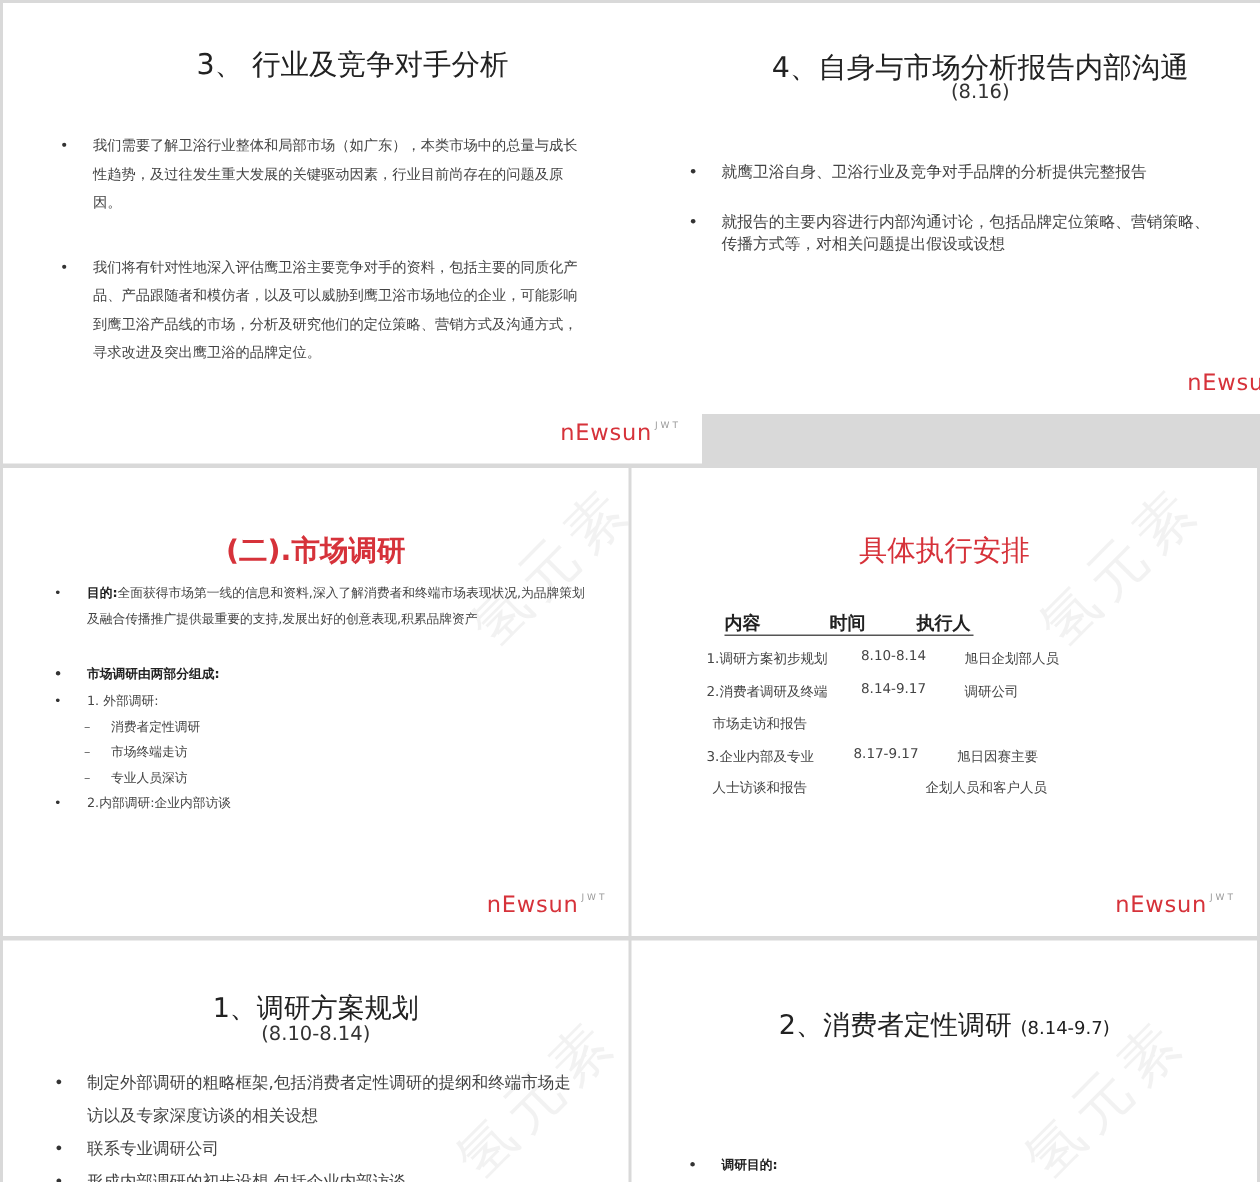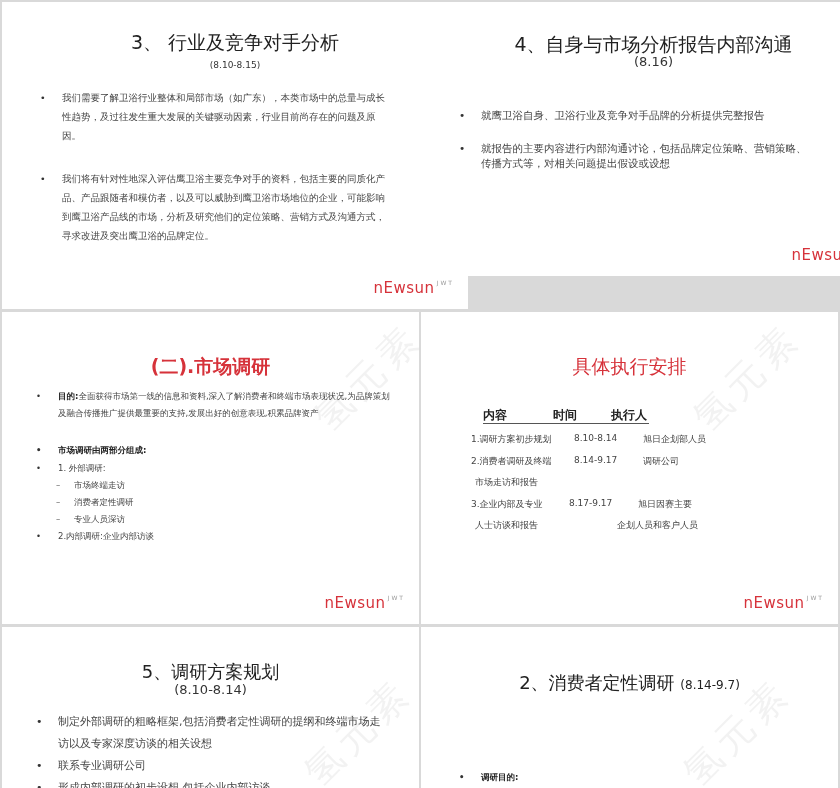--- a/index.html
+++ b/index.html
@@ -50,21 +50,20 @@
     border-bottom:1px solid #555; height:15px; line-height:15px;
   }
   .sched-head span { position:absolute; top:0;text-align:right; }
   .row { position:absolute; font-size:9px; color:#444; white-space:nowrap; }
 </style>
 </head>
 <body>
 
 <div class="slide" id="s1">
   <div class="title" style="top:28px;font-size:19px;">3、  行业及竞争对手分析</div>
-  <div class="sub" style="top:58px;font-size:9px;">(8.10-8.15)</div>
   <ul class="bullets" style="left:38px;top:86px;width:352px;font-size:9.5px;line-height:19px;color:#444;">
     <li>我们需要了解卫浴行业整体和局部市场（如广东），本类市场中的总量与成长性趋势，及过往发生重大发展的关键驱动因素，行业目前尚存在的问题及原因。</li>
     <li style="margin-top:24px;">我们将有针对性地深入评估鹰卫浴主要竞争对手的资料，包括主要的同质化产品、产品跟随者和模仿者，以及可以威胁到鹰卫浴市场地位的企业，可能影响到鹰卫浴产品线的市场，分析及研究他们的定位策略、营销方式及沟通方式，寻求改进及突出鹰卫浴的品牌定位。</li>
   </ul>
   <div class="logo"><span>nEwsun</span><sup>JWT</sup></div>
 </div>
 
 <div class="slide" id="s2">
   <div class="title" style="top:30px;font-size:19px;">4、自身与市场分析报告内部沟通</div>
   <div class="sub" style="top:52px;font-size:13px;">(8.16)</div>
@@ -75,22 +74,22 @@
   <div class="logo"><span>nEwsun</span><sup>JWT</sup></div>
 </div>
 
 <div class="slide" id="s3">
   <div class="watermark" style="left:300px;top:40px;">氢元素</div>
   <div class="title red" style="top:42px;font-size:19px;font-weight:bold;">(二).市场调研</div>
   <ul class="bullets" style="left:34px;top:76px;width:360px;font-size:8.5px;line-height:17px;color:#444;">
     <li><span class="bold">目的:</span><span>全面获得市场第一线的信息和资料,深入了解消费者和终端市场表现状况,为品牌策划及融合传播推广提供最重要的支持,发展出好的创意表现,积累品牌资产</span></li>
     <li class="bold" style="margin-top:20px;">市场调研由两部分组成:</li>
     <li style="margin-top:1px;">1. 外部调研:</li>
+    <li class="dash">消费者定性调研</li>
     <li class="dash">市场终端走访</li>
-    <li class="dash">消费者定性调研</li>
     <li class="dash">专业人员深访</li>
     <li>2.内部调研:企业内部访谈</li>
   </ul>
   <div class="logo"><span>nEwsun</span><sup>JWT</sup></div>
 </div>
 
 <div class="slide" id="s4">
   <div class="watermark" style="left:260px;top:40px;">氢元素</div>
   <div class="title red" style="top:42px;font-size:19px;">具体执行安排</div>
   <div class="sched-head">
@@ -114,21 +113,21 @@
     <div class="row" style="left:217px;top:186px;">旭日因赛主要</div>
 
     <div class="row" style="left:54px;top:207px;">人士访谈和报告</div>
     <div class="row" style="left:196px;top:207px;">企划人员和客户人员</div>
   </div>
   <div class="logo"><span>nEwsun</span><sup>JWT</sup></div>
 </div>
 
 <div class="slide" id="s5">
   <div class="watermark" style="left:290px;top:80px;">氢元素</div>
-  <div class="title" style="top:33px;font-size:18px;">5、调研方案规划</div>
+  <div class="title" style="top:33px;font-size:18px;">1、调研方案规划</div>
   <div class="sub" style="top:55px;font-size:13px;">(8.10-8.14)</div>
   <ul class="bullets" style="left:34px;top:84px;width:350px;font-size:11px;line-height:22px;color:#444;">
     <li>制定外部调研的粗略框架,包括消费者定性调研的提纲和终端市场走访以及专家深度访谈的相关设想</li>
     <li>联系专业调研公司</li>
     <li>形成内部调研的初步设想,包括企业内部访谈</li>
   </ul>
 </div>
 
 <div class="slide" id="s6">
   <div class="watermark" style="left:250px;top:80px;">氢元素</div>

